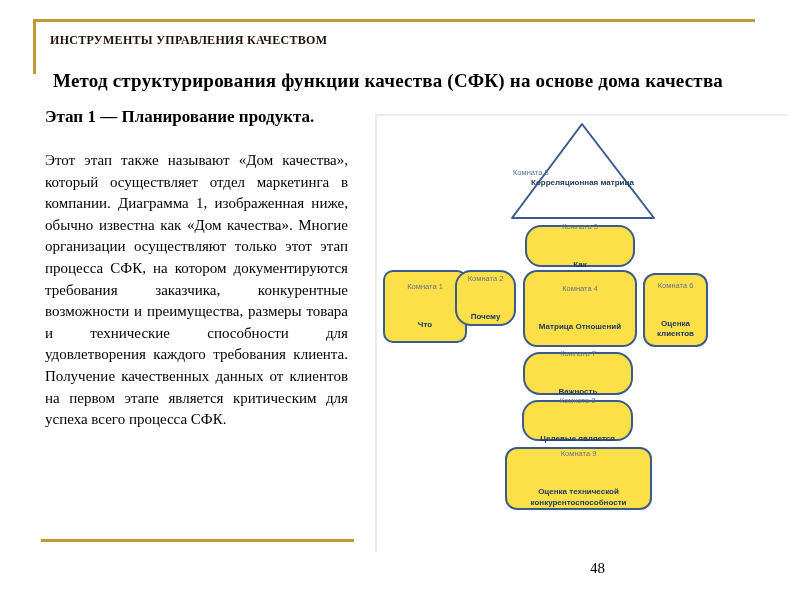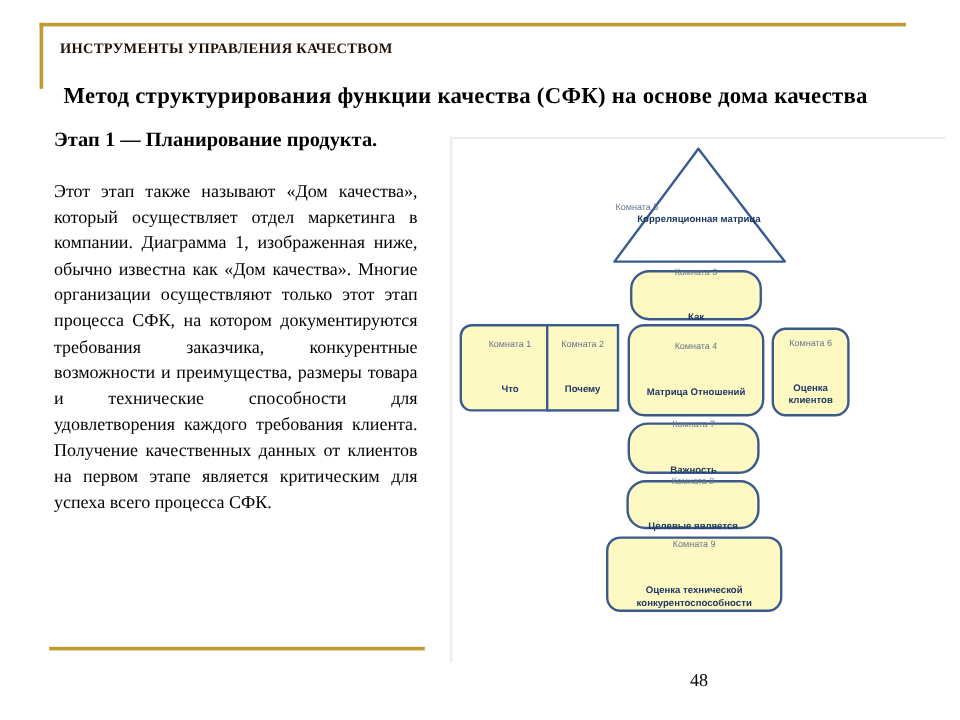--- a/index.html
+++ b/index.html
@@ -12,35 +12,35 @@
   
   .title{position:absolute;left:50px;top:33px;font-size:12px;font-weight:bold;color:#201208;
          letter-spacing:.3px;white-space:nowrap;}
   .subtitle{position:absolute;left:53px;top:70px;font-size:19px;font-weight:bold;color:#000;
             letter-spacing:.2px;white-space:nowrap;}
   
   .text-block{position:absolute;left:45px;top:107px;width:303px;}
   .text-heading{font-size:17px;font-weight:bold;margin:0 0 23px 0;}
   .text-para{font-size:15px;line-height:21.6px;text-align:justify;margin:0;}
   
-  .page-number{position:absolute;left:575px;top:560px;width:30px;text-align:left;
+  .page-number{position:absolute;left:575px;top:560px;width:30px;text-align:right;
                font-size:15px;color:#000;}
   
   .panel{position:absolute;left:375px;top:114px;width:413px;height:438px;background:#fff;
          border-top:2px solid #ededed;border-left:2px solid #ededed;box-sizing:border-box;}
   
-  .room{position:absolute;border:2px solid #3a5b8c;border-radius:12px;background:#fef9c3;
+  .room{position:absolute;border:2px solid #3a5b8c;border-radius:12px;background:#fde047;
         display:flex;flex-direction:column;align-items:center;justify-content:center;
         text-align:center;font-family:"Liberation Sans",sans-serif;box-sizing:border-box;
         padding:2px;}
   .room-label{font-size:7.5px;color:#64748f;line-height:1.35;}
   .room-name{font-size:8px;font-weight:bold;color:#1f3864;line-height:1.3;margin-top:28px;}
   .room-3{left:525px;top:225px;width:110px;height:42px;border-radius:16px;}
   .room-1{left:383px;top:270px;width:84px;height:73px;border-radius:10px;}
-  .room-2{left:455px;top:270px;width:61px;height:73px;border-radius:0;}
+  .room-2{left:455px;top:270px;width:61px;height:56px;border-radius:16px;}
   .room-4{left:523px;top:270px;width:114px;height:77px;border-radius:14px;}
   .room-6{left:643px;top:273px;width:65px;height:74px;border-radius:12px;}
   .room-7{left:523px;top:352px;width:110px;height:43px;border-radius:17px;}
   .room-8{left:522px;top:400px;width:111px;height:41px;border-radius:16px;}
   .room-9{left:505px;top:447px;width:147px;height:63px;border-radius:12px;}
   .triangle-svg{position:absolute;left:508px;top:121px;width:150px;height:100px;}
   .triangle-text{position:absolute;left:513px;top:168px;width:140px;text-align:left;
                  font-family:"Liberation Sans",sans-serif;}
   .triangle-text .room-name{width:104px;margin:0 auto;}
 </style>

